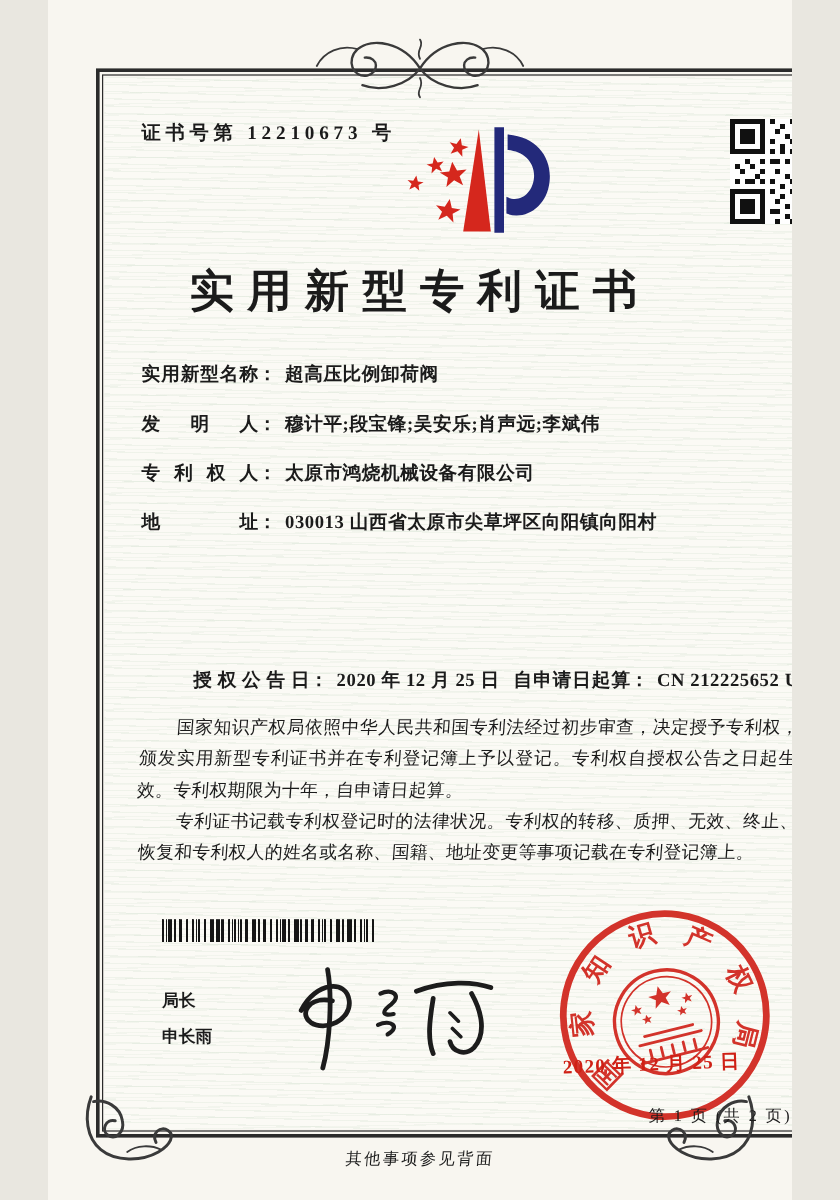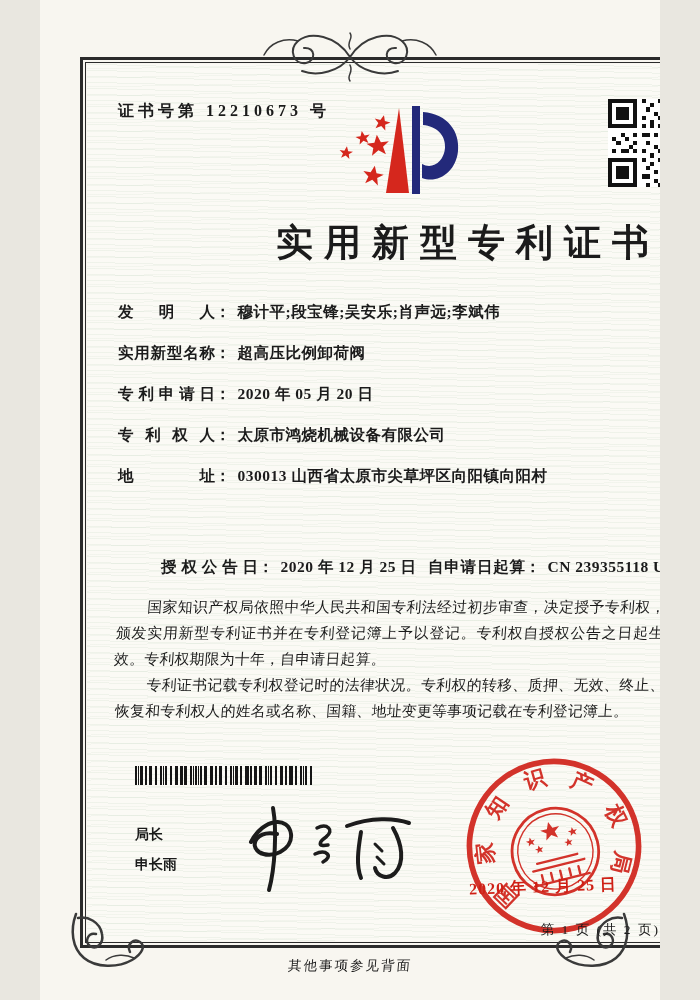--- a/index.html
+++ b/index.html
@@ -13,21 +13,21 @@
     border:3px solid #2b2b2b;}
   .frame-inner{position:absolute;inset:2px;border:1px solid #2b2b2b;}
   .frame-bg{position:absolute;inset:4px;
     background:
       repeating-linear-gradient(1.5deg, rgba(166,196,166,0.14) 0 1px, rgba(0,0,0,0) 1px 6px),
       repeating-linear-gradient(-1deg, rgba(166,196,166,0.10) 0 1px, rgba(0,0,0,0) 1px 9px),
       #fbfaf5;}
   .cert-no{position:absolute;left:78px;top:101px;font-size:16px;letter-spacing:4px;font-weight:600;}
   .logo{position:absolute;left:276px;top:96px;width:150px;height:112px;}
   .qr{position:absolute;left:568px;top:99px;width:88px;height:88px;}
-  .title{position:absolute;left:0;top:218px;width:100%;text-align:right;
+  .title{position:absolute;left:0;top:218px;width:100%;text-align:center;
     font-size:37px;font-weight:bold;letter-spacing:11px;}
   .fields{position:absolute;left:78px;top:302px;width:545px;font-size:15.5px;}
   .field-row{height:41px;white-space:nowrap;}
   .flabel{display:inline-block;width:97px;text-align:justify;text-align-last:justify;font-weight:600;}
   .fcolon{font-weight:600;}
   .fvalue{margin-left:7px;font-weight:600;letter-spacing:0.5px;}
   .grant-row{position:absolute;left:78px;top:557px;width:545px;font-size:15.5px;white-space:nowrap;margin-left:43px;}
   .grant-right{position:absolute;left:267px;top:0;}
   .paras{position:absolute;left:76px;top:594px;width:548px;
     font-size:14.8px;line-height:1.76;text-align:justify;letter-spacing:0.3px;}
@@ -171,39 +171,36 @@
       <rect x="9" y="20" width="1" height="1"></rect>
         <rect x="12" y="20" width="1" height="1"></rect>
         <rect x="15" y="20" width="1" height="1"></rect>
     </g>
   </svg>
 
   <div class="title">实用新型专利证书</div>
 
   <div class="fields">
     <div class="field-row">
+      <span class="flabel">实用新型名称</span><span class="fcolon">：</span><span class="fvalue">超高压比例卸荷阀</span>
+    </div>
+    <div class="field-row">
       <span class="flabel">发明人</span><span class="fcolon">：</span><span class="fvalue">穆计平;段宝锋;吴安乐;肖声远;李斌伟</span>
-    </div>
-    <div class="field-row">
-      <span class="flabel">实用新型名称</span><span class="fcolon">：</span><span class="fvalue">超高压比例卸荷阀</span>
-    </div>
-    <div class="field-row">
-      <span class="flabel">专利申请日</span><span class="fcolon">：</span><span class="fvalue">2020 年 05 月 20 日</span>
     </div>
     <div class="field-row">
       <span class="flabel">专利权人</span><span class="fcolon">：</span><span class="fvalue">太原市鸿烧机械设备有限公司</span>
     </div>
     <div class="field-row">
       <span class="flabel">地址</span><span class="fcolon">：</span><span class="fvalue">030013 山西省太原市尖草坪区向阳镇向阳村</span>
     </div>
   </div>
 
   <div class="grant-row">
     <span><span class="flabel">授权公告日</span><span class="fcolon">：</span><span class="fvalue">2020 年 12 月 25 日</span></span>
-    <span class="grant-right"><span class="flabel">自申请日起算</span><span class="fcolon">：</span><span class="fvalue">CN 239355118 U</span></span>
+    <span class="grant-right"><span class="flabel">自申请日起算</span><span class="fcolon">：</span><span class="fvalue">CN 212225652 U</span></span>
   </div>
 
   <div class="paras">
     <p>国家知识产权局依照中华人民共和国专利法经过初步审查，决定授予专利权，颁发实用新型专利证书并在专利登记簿上予以登记。专利权自授权公告之日起生效。专利权期限为十年，自申请日起算。</p>
     <p>专利证书记载专利权登记时的法律状况。专利权的转移、质押、无效、终止、恢复和专利权人的姓名或名称、国籍、地址变更等事项记载在专利登记簿上。</p>
   </div>
 
   <div class="barcode"></div>
 
   <div class="sig-block">

